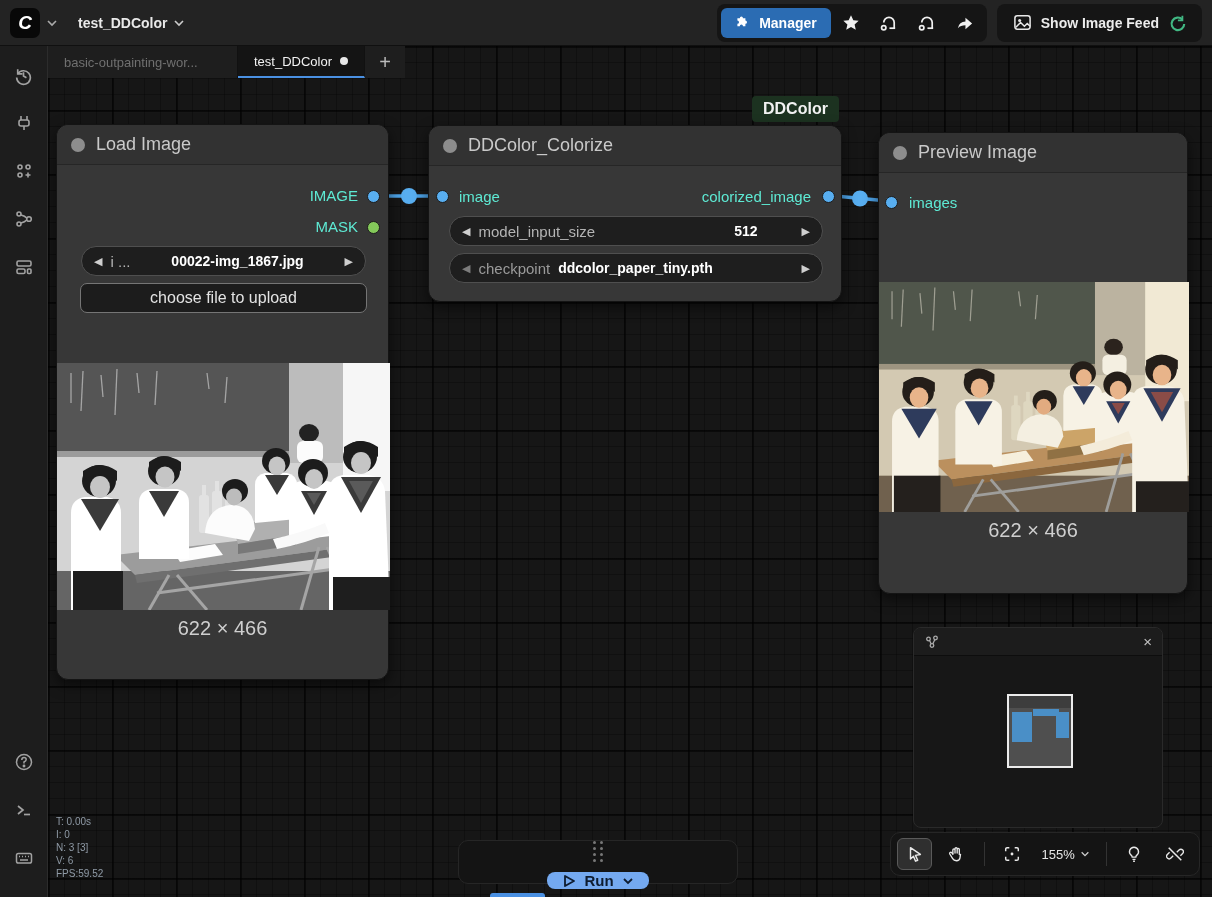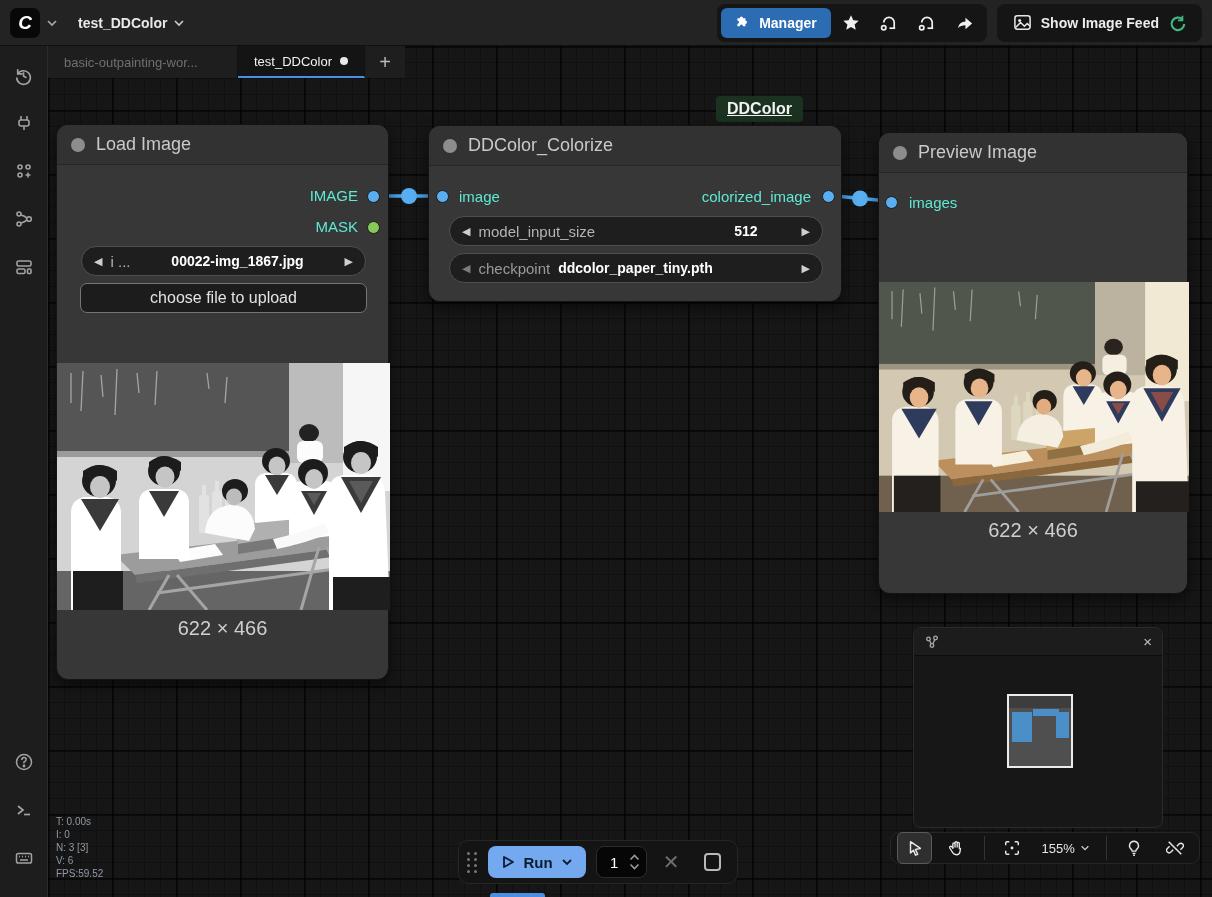--- a/index.html
+++ b/index.html
@@ -103,21 +103,21 @@
     color:#0e1c30; font-size:15px; font-weight:bold; }
   .batch { height:32px; width:52px; background:#060606; border:1px solid #2b2b2b;
     border-radius:8px; display:flex; align-items:center; padding:0 6px 0 13px; }
   .batch .val { color:#fff; font-size:15px; flex:1; }
   .steppers { display:flex; flex-direction:column; gap:2px; }
   .tool-x { color:#6f6f6f; font-size:20px; cursor:pointer; padding:0 6px; }
   .tool-stop { width:18px; height:18px; border:2px solid #b9b9b9; border-radius:4px;
     cursor:pointer; margin:0 8px; }
 
   
-  .vtoolbar { position:absolute; height:32px; background:#141414; border:1px solid #262626;
+  .vtoolbar { position:absolute; height:44px; background:#141414; border:1px solid #262626;
     border-radius:10px; display:flex; align-items:center; padding:0 6px; gap:6px; }
   .vt-btn { width:40px; height:32px; display:flex; align-items:center;
     justify-content:center; border-radius:6px; cursor:pointer; }
   .vt-btn.selected { background:#2f2f2f; border:1px solid #5a5a5a; }
   .vt-div { width:1px; height:24px; background:#333; margin:0 4px; }
   .zoom-ind { color:#e6e6e6; font-size:13px; display:flex; align-items:center; gap:5px;
     cursor:pointer; padding:0 6px; }
 
   
   .minimap { position:absolute; width:250px; height:201px; background:#171717;
@@ -303,21 +303,21 @@
 
 <div class="canvas">
 
   <svg class="links" width="1164" height="851" viewBox="0 0 1164 851">
     <line x1="331" y1="150" x2="394" y2="150" stroke="#4da3e8" stroke-width="3.5"></line>
     <circle cx="361" cy="150" r="8" fill="#58aef0"></circle>
     <line x1="787" y1="150" x2="840" y2="155" stroke="#4da3e8" stroke-width="3.5"></line>
     <circle cx="812" cy="152.5" r="8" fill="#58aef0"></circle>
   </svg>
 
-  <div class="group-badge" style="left:668px; top:50px;text-decoration:underline;">DDColor</div>
+  <div class="group-badge" style="left:704px; top:50px;">DDColor</div>
 
   <div class="node" style="left:8px; top:78px; width:333px; height:556px;">
     <div class="node-header">
       <span class="status-dot"></span>
       <span class="node-title">Load Image</span>
     </div>
     <span class="slot-label" style="right:30px; top:62px;">IMAGE</span>
     <span class="port" style="right:8px; top:65px;"></span>
     <span class="slot-label" style="right:30px; top:93px;">MASK</span>
     <span class="port green" style="right:8px; top:96px;"></span>
@@ -544,21 +544,21 @@
   </div>
 
   <div class="stats" style="left:8px; top:769px;">
     <div>T: 0.00s</div>
     <div>I: 0</div>
     <div>N: 3 [3]</div>
     <div>V: 6</div>
     <div>FPS:59.52</div>
   </div>
 
-  <div class="runbar" style="left:410px; top:794px; width:280px;">
+  <div class="runbar" style="left:410px; top:794px; width:280px;flex-direction:column;">
     <div class="drag-handle">
       <i></i>
         <i></i>
         <i></i>
         <i></i>
         <i></i>
         <i></i>
         <i></i>
         <i></i>
     </div>

